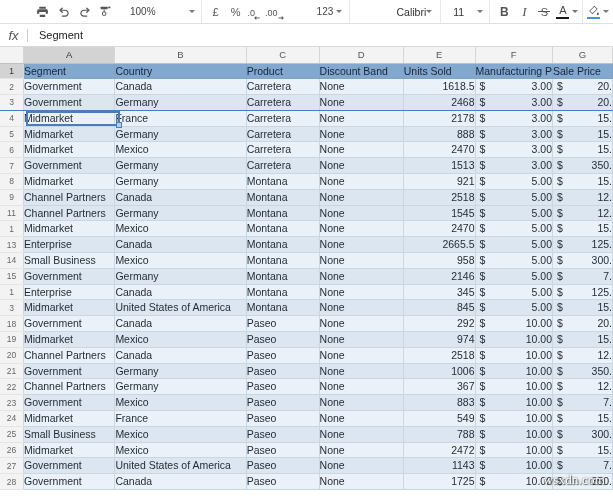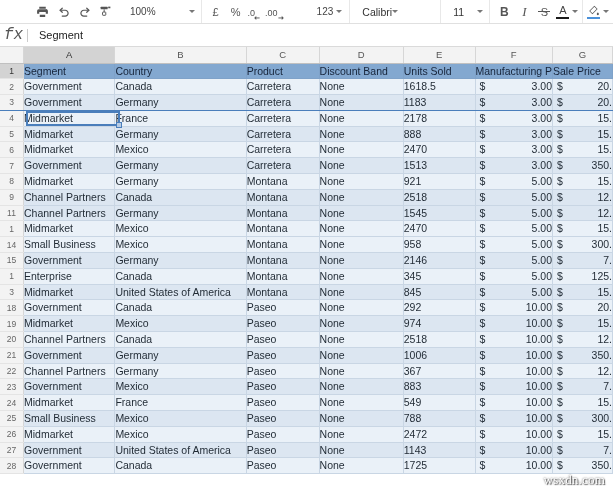--- a/index.html
+++ b/index.html
@@ -56,21 +56,21 @@
   .zoom-box {
     font-size: 10px; color: #444;
     display: flex; align-items: center;
     padding: 0 2px 0 6px;
     min-width: 46px;
     cursor: pointer;
     gap: 28px;
   }
   .font-box {
     font-size: 10.5px; color: #333;
-    display: flex; align-items: center; justify-content: flex-start;
+    display: flex; align-items: center; justify-content: flex-end;
     width: 82px;
     padding: 0 4px 0 8px;
     cursor: pointer;
   }
   .size-box {
     font-size: 10.5px; color: #333;
     display: flex; align-items: center; justify-content: space-between;
     width: 40px;
     padding: 0 2px 0 8px;
     cursor: pointer;
@@ -100,23 +100,23 @@
 
   
   #formulabar {
     height: 23px;
     display: flex; align-items: center;
     background: #fff;
     border-bottom: 1px solid #dadada;
   }
   #fx-label {
     width: 27px; text-align: center;
-    font-family: Liberation Mono, monospace;
+    font-family: Liberation Sans, sans-serif;
     font-style: italic;
-    font-size: 16px; color: #555;
+    font-size: 13px; color: #555;
   }
   #fx-sep { width: 1px; height: 13px; background: #ccc; }
   #formula-input {
     flex: 1;
     padding-left: 11px;
     font-size: 11px;
     color: #222;
     outline: none;
     height: 23px;
     line-height: 23px;
@@ -192,21 +192,21 @@
     line-height: 14.8px;
   }
   tr.band-a td.cell { background: #dce6f1; }
   tr.band-b td.cell { background: #eaf1f8; }
   tr.headrow td.cell {
     background: #83a8d0;
     color: #16243a;
     border-right-color: #7fa2c9;
     border-bottom-color: #7fa2c9;
   }
-  td.num { text-align: left; padding-right: 7px; }
+  td.num { text-align: right; padding-right: 7px; }
   td.cur {
     position: relative;
     text-align: right;
     padding-right: 7px;
   }
   td.cur .dollar {
     position: absolute;
     left: 4px;
     top: 0;
   }
@@ -423,21 +423,21 @@
           <td class="cell w-e num">1618.5</td>
           <td class="cell w-f cur"><span class="dollar">$</span><span>3.00</span></td>
           <td class="cell w-g cur"><span class="dollar">$</span><span>20.</span></td>
         </tr>
         <tr class="band-a">
           <td class="rowhead">3</td>
           <td class="cell w-a">Government</td>
           <td class="cell w-b">Germany</td>
           <td class="cell w-c">Carretera</td>
           <td class="cell w-d">None</td>
-          <td class="cell w-e num">1183</td>
+          <td class="cell w-e num">2468</td>
           <td class="cell w-f cur"><span class="dollar">$</span><span>3.00</span></td>
           <td class="cell w-g cur"><span class="dollar">$</span><span>20.</span></td>
         </tr>
         <tr class="band-b">
           <td class="rowhead">4</td>
           <td class="cell w-a">Midmarket</td>
           <td class="cell w-b">France</td>
           <td class="cell w-c">Carretera</td>
           <td class="cell w-d">None</td>
           <td class="cell w-e num">2178</td>
@@ -506,20 +506,30 @@
         </tr>
         <tr class="band-b">
           <td class="rowhead">1</td>
           <td class="cell w-a">Midmarket</td>
           <td class="cell w-b">Mexico</td>
           <td class="cell w-c">Montana</td>
           <td class="cell w-d">None</td>
           <td class="cell w-e num">2470</td>
           <td class="cell w-f cur"><span class="dollar">$</span><span>5.00</span></td>
           <td class="cell w-g cur"><span class="dollar">$</span><span>15.</span></td>
+        </tr>
+        <tr class="band-a">
+          <td class="rowhead">13</td>
+          <td class="cell w-a">Enterprise</td>
+          <td class="cell w-b">Canada</td>
+          <td class="cell w-c">Montana</td>
+          <td class="cell w-d">None</td>
+          <td class="cell w-e num">2665.5</td>
+          <td class="cell w-f cur"><span class="dollar">$</span><span>5.00</span></td>
+          <td class="cell w-g cur"><span class="dollar">$</span><span>125.</span></td>
         </tr>
         <tr class="band-b">
           <td class="rowhead">14</td>
           <td class="cell w-a">Small Business</td>
           <td class="cell w-b">Mexico</td>
           <td class="cell w-c">Montana</td>
           <td class="cell w-d">None</td>
           <td class="cell w-e num">958</td>
           <td class="cell w-f cur"><span class="dollar">$</span><span>5.00</span></td>
           <td class="cell w-g cur"><span class="dollar">$</span><span>300.</span></td>

